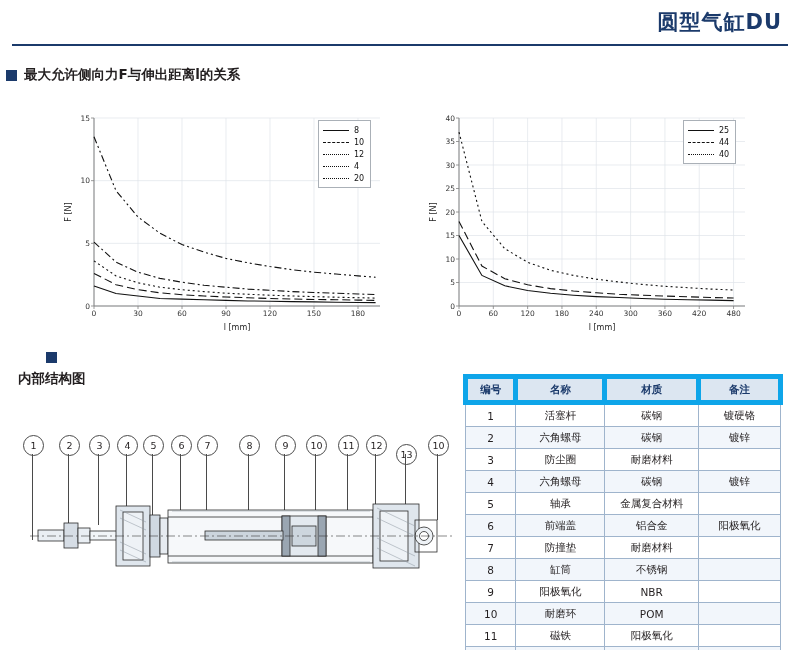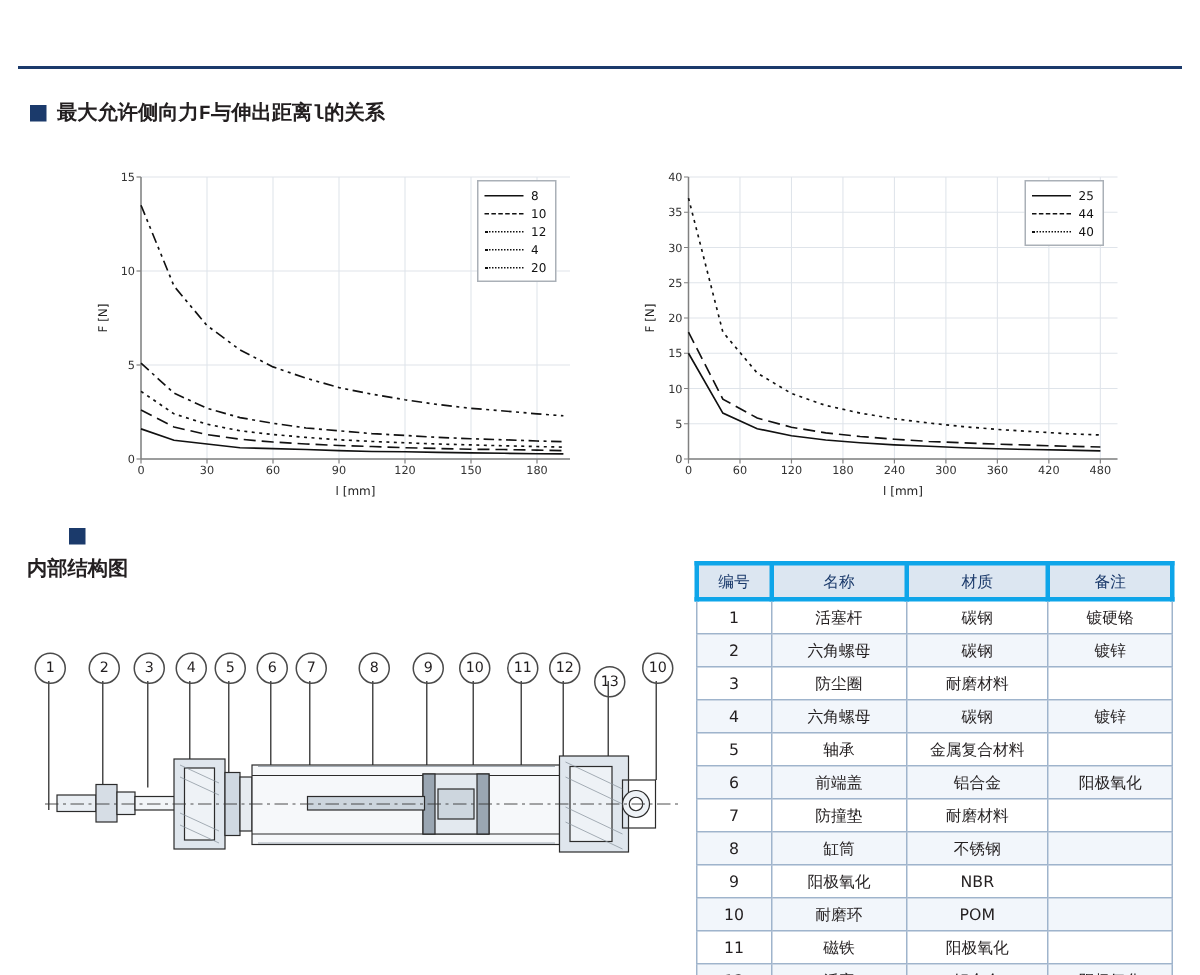--- a/index.html
+++ b/index.html
@@ -40,45 +40,46 @@
   }
   .legend-row{display:flex;align-items:center;height:12px;gap:5px;}
   .legend-key{width:26px;height:0;border-top-width:1.2px;border-top-color:#111;}
   .legend-lbl{font-size:8px;color:#111;}
   
   table.parts{
     position:absolute;border-collapse:collapse;
     font-size:10.5px;
   }
   table.parts th{
-    background:#dce6f1;border:3px solid #0ea5e9;
-    font-weight:normal;color:#1b3a6b;height:19px;text-align:center;
+    background:#dce6f1;border:5px solid #0ea5e9;
+    font-weight:bold;color:#1b3a6b;height:19px;text-align:center;
   }
   table.parts td{
     border:1px solid #9fb4cc;height:19px;text-align:center;color:#231f20;
   }
   table.parts tr:nth-child(even) td{background:#f2f6fb;}
   
   .bubble{
     position:absolute;width:19px;height:19px;border-radius:50%;
     border:1px solid #4a4a4a;background:#fff;
     font-size:9.5px;line-height:19px;text-align:center;color:#231f20;
   }
   .leader{position:absolute;width:1px;background:#4a4a4a;}
   
   .draw{position:absolute;left:20px;top:470px;width:440px;height:140px;}
 </style>
 </head>
 <body>
 
 <div class="header">
+  <div class="header-title">圆型气缸DU</div>
   <div class="header-rule"></div>
 </div>
 
-<div class="sec" style="left:20px;top:66px;font-family:Liberation Mono, monospace;">
+<div class="sec" style="left:6px;top:66px;">
   <span class="sq"></span>
   <span class="txt">最大允许侧向力F与伸出距离l的关系</span>
 </div>
 
 <div class="chart-box" id="chart1" style="left: 60px; top: 110px; width: 330px; height: 230px; position: absolute;"><svg width="330" height="230">
       <rect x="34" y="8" width="286" height="188" fill="#ffffff"></rect>
       <line x1="34" y1="196" x2="320" y2="196" stroke="#dfe4ea" stroke-width="0.7"></line>
       <line x1="34" y1="133.33333333333334" x2="320" y2="133.33333333333334" stroke="#dfe4ea" stroke-width="0.7"></line>
       <line x1="34" y1="70.66666666666667" x2="320" y2="70.66666666666667" stroke="#dfe4ea" stroke-width="0.7"></line>
       <line x1="34" y1="8" x2="320" y2="8" stroke="#dfe4ea" stroke-width="0.7"></line>

